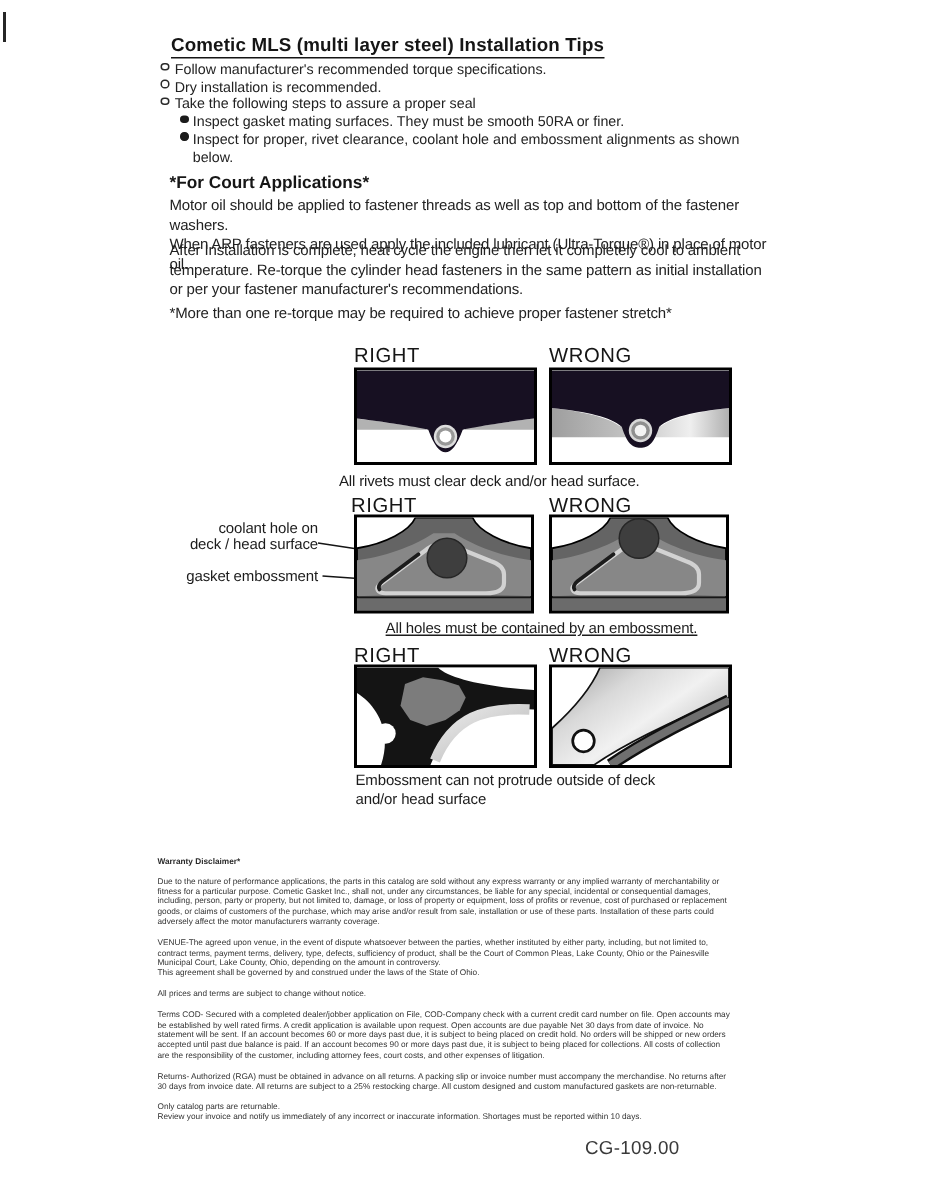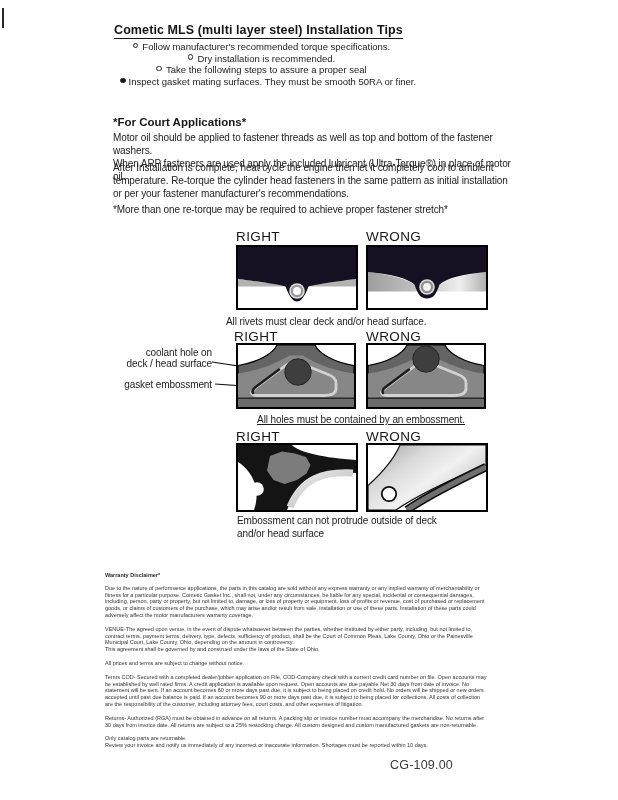--- a/index.html
+++ b/index.html
@@ -10,21 +10,21 @@
   }
   .abs{position:absolute;}
   .pre{white-space:pre-line;}
   
   .edge-mark{left:2px;top:8px;width:2px;height:20px;background:#262626;}
   
   .title{left:114px;top:23px;font-size:12.5px;font-weight:bold;color:#151515;
          border-bottom:1.5px solid #151515;padding-bottom:1px;letter-spacing:.1px;}
   
   .bullets{left:107px;top:41px;font-size:9.5px;line-height:11.7px;color:#222;}
-  .b-row{display:flex;align-items:baseline;justify-content:center;}
+  .b-row{display:flex;align-items:baseline;}
   .b-row.sub{padding-left:13px;}
   .b-dot{width:3.5px;height:3.5px;border:1px solid #2a2a2a;border-radius:50%;
          display:inline-block;margin-right:4px;flex:0 0 auto;position:relative;top:-2px;}
   .b-dot.filled{background:#1b1b1b;border-color:#1b1b1b;margin-right:3px;}
   
   .diesel-h{left:113px;top:116px;font-size:11.5px;font-weight:bold;color:#161616;}
   .body-p{left:113px;font-size:10px;line-height:12.9px;color:#222;letter-spacing:-.1px;}
   
   .rw-label{font-size:13.5px;letter-spacing:.4px;color:#161616;width:122px;}
   .panel{border:2px solid #000;background:#fff;box-sizing:border-box;}
@@ -57,20 +57,24 @@
       <span class="b-dot"></span>
       <span>Dry installation is recommended.</span>
     </div>
     <div class="b-row">
       <span class="b-dot"></span>
       <span>Take the following steps to assure a proper seal</span>
     </div>
     <div class="b-row sub">
       <span class="b-dot filled"></span>
       <span>Inspect gasket mating surfaces.  They must be smooth 50RA or finer.</span>
+    </div>
+    <div class="b-row sub">
+      <span class="b-dot filled"></span>
+      <span>Inspect for proper, rivet clearance, coolant hole and embossment alignments as shown below.</span>
     </div>
   </div>
 
   <div class="abs diesel-h">*For Court Applications*</div>
   <div class="abs body-p pre" style="top:132px;">Motor oil should be applied to fastener threads as well as top and bottom of the fastener washers.
 When ARP fasteners are used apply the included lubricant (Ultra-Torque®) in place of motor oil.</div>
   <div class="abs body-p pre" style="top:162px;">After Installation is complete, heat cycle the engine then let it completely cool to ambient
 temperature. Re-torque the cylinder head fasteners in the same pattern as initial installation
 or per your fastener manufacturer's recommendations.</div>
   <div class="abs body-p" style="top:204px;">*More than one re-torque may be required to achieve proper fastener stretch*</div>

